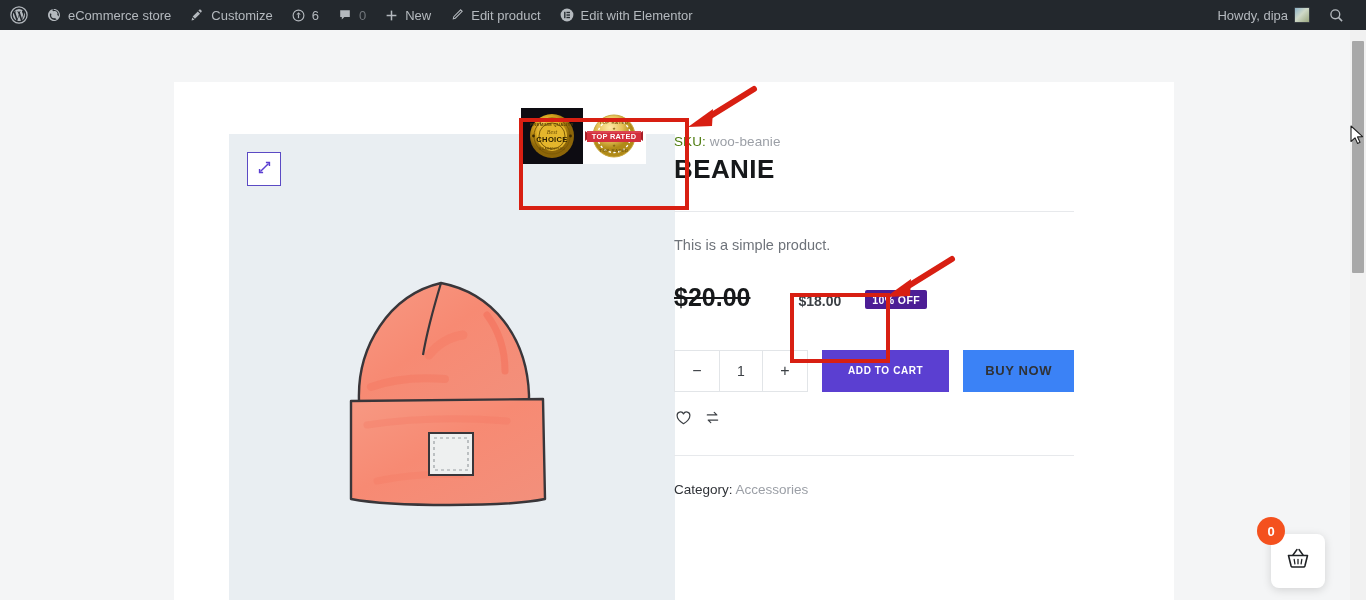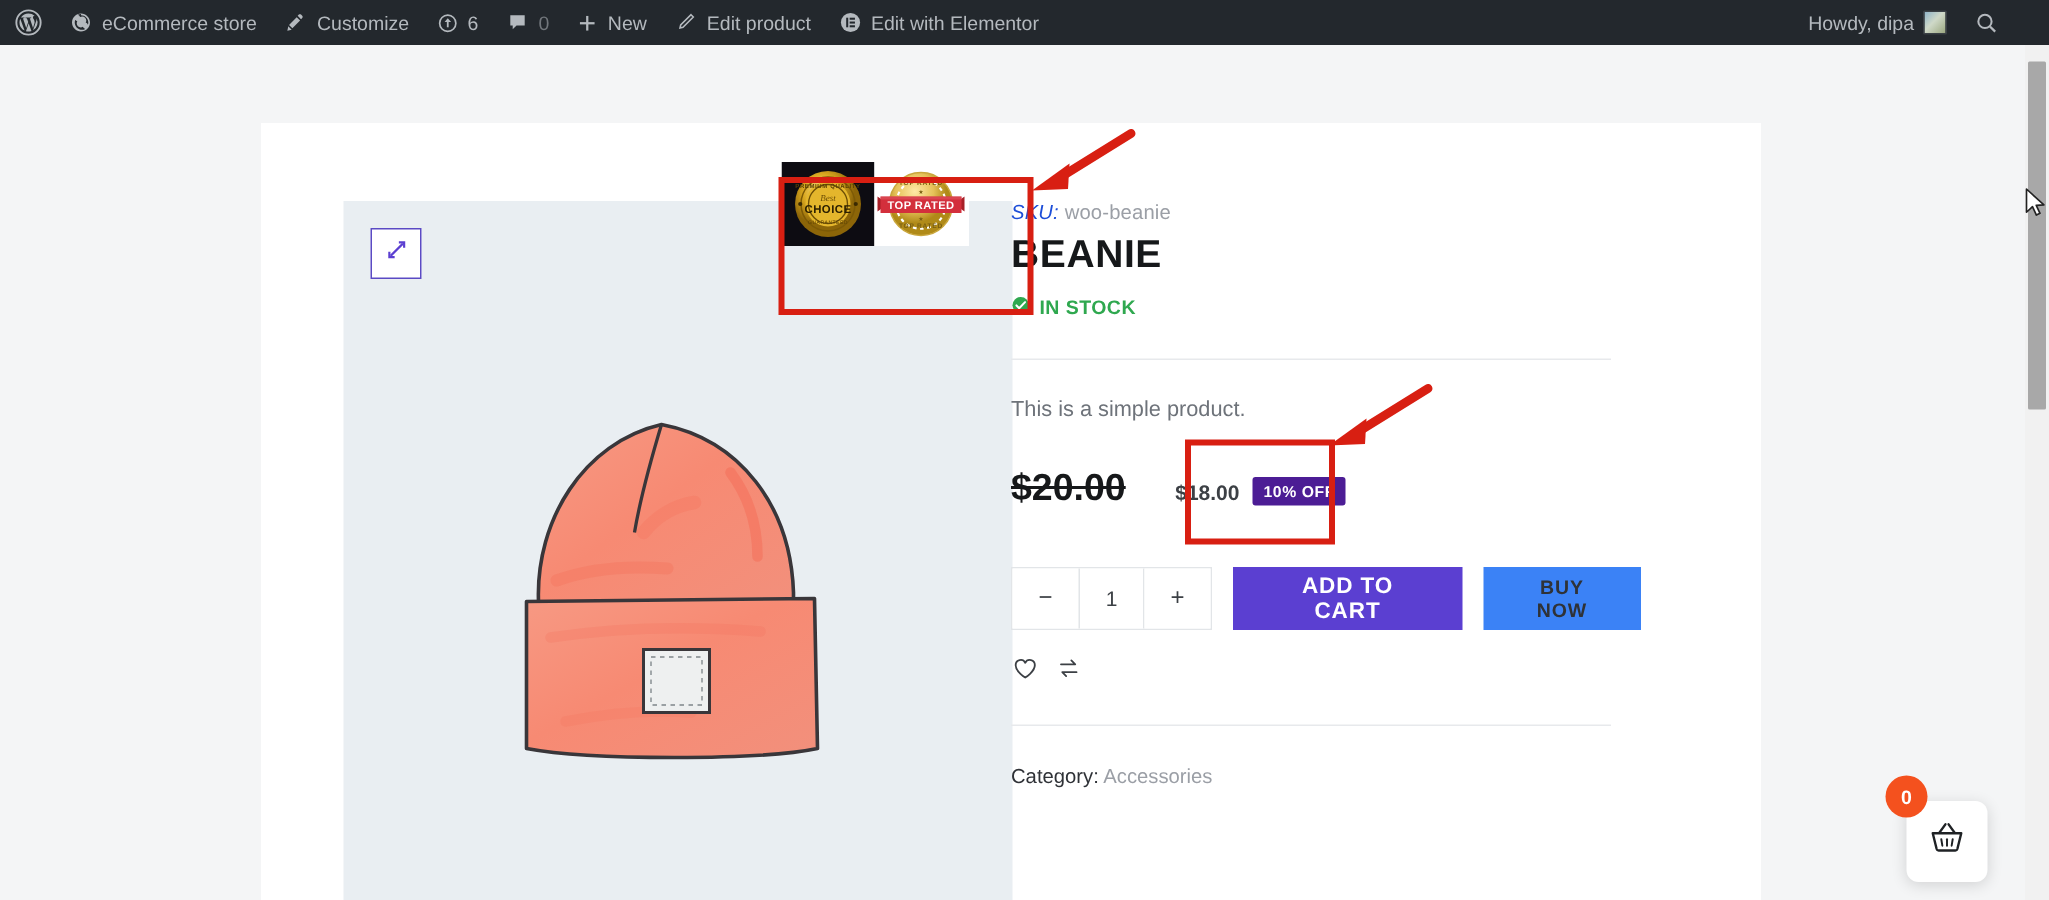--- a/index.html
+++ b/index.html
@@ -14,21 +14,21 @@
   #adminbar {
     position: absolute; top: 0; left: 0;
     width: 1366px; height: 30px;
     background: #23282d;
     color: #b4b9be;
     display: flex; align-items: center;
     font-size: 13px;
     z-index: 50;
   }
   .ab-left { display: flex; align-items: center; height: 30px; }
-  .ab-right { margin-left: auto; display: flex; align-items: center; height: 26px; padding-right: 24px; }
+  .ab-right { margin-left: auto; display: flex; align-items: center; height: 26px; padding-right: 12px; }
   .ab-item {
     display: flex; align-items: center; gap: 6px;
     height: 30px; padding: 0 9px;
     color: #b4b9be; white-space: nowrap;
   }
   .ab-item svg { display: block; }
   .ab-count { color: #72777c; }
   .wp-logo { padding: 0 9px 0 10px; }
   .avatar {
     width: 16px; height: 16px; border-radius: 1px;
@@ -70,30 +70,30 @@
   }
 
   
   #summary {
     position: absolute; left: 500px; top: 52px;
     width: 420px;
   }
   .sku {
     font-size: 13.5px; color: #9b9fa6; margin-bottom: 6px; letter-spacing: .1px;
   }
-  .sku b { font-weight: 400; color: #1d4ed8; font-style: italic; }
+  .sku b { font-weight: 400; color: #4d7c0f; }
   h1.product-title {
     font-size: 26px; font-weight: 700; color: #16181a;
     letter-spacing: .4px; line-height: 1.15; margin: 2px 0 12px;
   }
   .stock { display: flex; align-items: center; gap: 6px; font-size: 13px;
     color: #2fa84f; font-weight: 600; letter-spacing: .3px; }
   .divider { height: 1px; background: #e7e9ec; margin: 26px 0 0; width: 400px; }
   .short-desc { font-size: 14.5px; color: #6e737a; margin-top: 25px; }
-  .price-row { display: flex; align-items: baseline; gap: 9px; margin-top: 30px; }
+  .price-row { display: flex; align-items: baseline; gap: 24px; margin-top: 30px; }
   .price-old { font-size: 25px; font-weight: 700; color: #16181a; text-decoration: line-through; }
   .price-new { font-size: 14px; font-weight: 700; color: #3c4045; margin-left: 24px; }
   .badge-off {
     background: #4c1d95; color: #fff; font-size: 10.5px; font-weight: 700;
     padding: 4px 7px 3px; letter-spacing: .4px; border-radius: 2px;
     position: relative; top: -2px;
   }
 
   .cart-row { display: flex; align-items: stretch; gap: 14px; margin-top: 38px; }
   .qty {
@@ -101,21 +101,21 @@
     border: 1px solid #e2e5e8; height: 42px; background: #fff;
   }
   .qty button, .qty .qv {
     width: 44px; height: 40px; background: #fff; border: 0;
     font-size: 16px; color: #3c4045; font-family: inherit;
     display: flex; align-items: center; justify-content: center;
   }
   .qty .qv { border-left: 1px solid #e2e5e8; border-right: 1px solid #e2e5e8; font-size: 14px; }
   .btn-cart {
     background: #5b3fd1; color: #fff; border: 0;
-    padding: 0 26px; height: 42px; font-size: 15px; font-weight: 700;
+    padding: 0 26px; height: 42px; font-size: 10px; font-weight: 700;
     letter-spacing: .6px; font-family: inherit; cursor: pointer;
   }
   .btn-buy {
     background: #3b82f6; color: #2f3237; border: 0;
     padding: 0 22px; height: 42px; font-size: 13px; font-weight: 700;
     letter-spacing: .6px; font-family: inherit; cursor: pointer;
   }
   .actions { display: flex; gap: 10px; align-items: center; margin-top: 16px; }
   .actions svg { display: block; }
   .cat-row { font-size: 13.5px; color: #2f3237; margin-top: 26px; }
@@ -308,29 +308,20 @@
     </div>
 
     <div id="summary">
       <div class="sku">
         <b>SKU:</b>
         <span>woo-beanie</span>
       </div>
 
       <h1 class="product-title">BEANIE</h1>
 
-      <div class="stock">
-        <span>
-          <svg width="13" height="13" viewBox="0 0 20 20">
-              <circle cx="10" cy="10" r="8.5" fill="#2fa84f"></circle>
-              <path d="M5.6 10.2l2.8 2.8 6-6.2" fill="none" stroke="#fff" stroke-width="2.1" stroke-linecap="round" stroke-linejoin="round"></path>
-            </svg>
-        </span>
-        <span>IN STOCK</span>
-      </div>
 
       <div class="divider"></div>
 
       <div class="short-desc">This is a simple product.</div>
 
       <div class="price-row">
         <span class="price-old">$20.00</span>
         <span class="price-new">$18.00</span>
         <span class="badge-off">10% OFF</span>
       </div>

